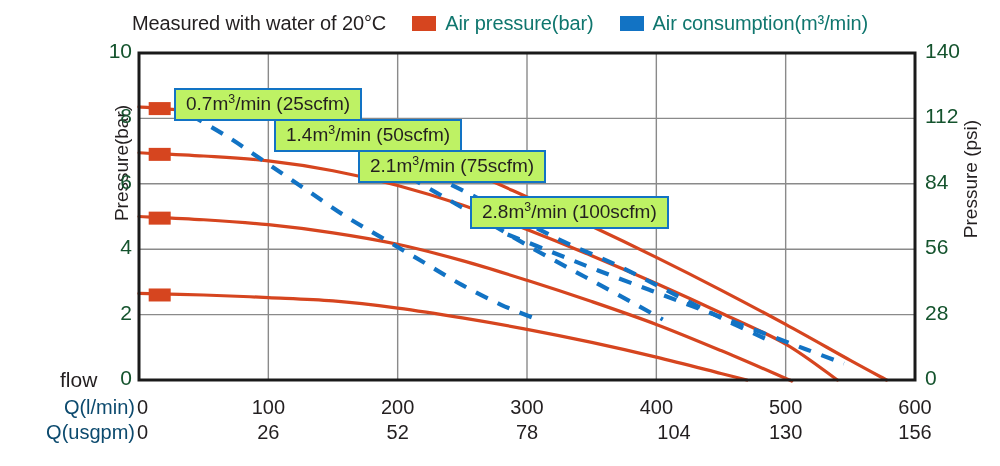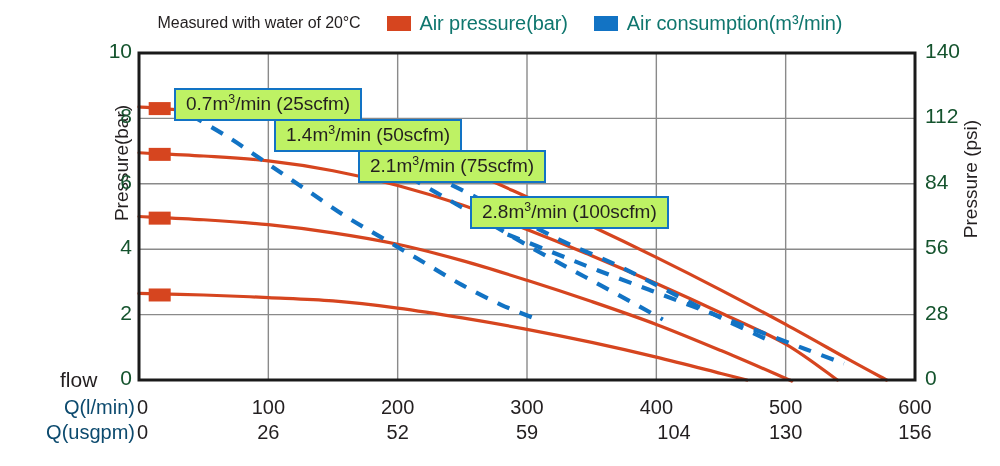--- a/index.html
+++ b/index.html
@@ -6,21 +6,21 @@
   body{
     width:1000px;height:466px;background:#ffffff;
     font-family:"Liberation Sans","DejaVu Sans",sans-serif;
     color:#231f20;overflow:hidden;position:relative;
   }
   #chart-root{position:absolute;left:0;top:0;width:1000px;height:466px;}
 
   
   .legend{position:absolute;left:0;top:6px;width:1000px;height:34px;
           display:flex;align-items:center;justify-content:center;gap:26px;}
-  .legend-note{font-size:16px;color:#231f20;letter-spacing:-.1px;}
+  .legend-note{font-size:20px;color:#231f20;letter-spacing:-.1px;}
   .legend-item{display:flex;align-items:center;gap:9px;}
   .legend-swatch{width:24px;height:15px;display:inline-block;}
   .legend-label{font-size:20px;color:#0f766e;letter-spacing:-.1px;}
 
   
   .axis-title-left{
     position:absolute;left:52px;top:152px;width:140px;
     font-size:19px;text-align:center;transform:rotate(-90deg);
     transform-origin:center center;white-space:nowrap;color:#231f20;
   }
@@ -118,21 +118,21 @@
       <div class="xtick" style="left: 137px; top: 396px; text-align: left;">0</div>
       <div class="xtick" style="left: 233.333px; top: 396px; text-align: center;">100</div>
       <div class="xtick" style="left: 362.667px; top: 396px; text-align: center;">200</div>
       <div class="xtick" style="left: 492px; top: 396px; text-align: center;">300</div>
       <div class="xtick" style="left: 621.333px; top: 396px; text-align: center;">400</div>
       <div class="xtick" style="left: 750.667px; top: 396px; text-align: center;">500</div>
       <div class="xtick" style="left: 880px; top: 396px; ">600</div>
       <div class="xtick" style="left: 137px; top: 421px; text-align: left;">0</div>
       <div class="xtick" style="left: 233.333px; top: 421px; text-align: center;">26</div>
       <div class="xtick" style="left: 362.667px; top: 421px; text-align: center;">52</div>
-      <div class="xtick" style="left: 492px; top: 421px; text-align: center;">59</div>
+      <div class="xtick" style="left: 492px; top: 421px; text-align: center;">78</div>
       <div class="xtick" style="left: 639px; top: 421px; text-align: center;">104</div>
       <div class="xtick" style="left: 750.667px; top: 421px; text-align: center;">130</div>
       <div class="xtick" style="left: 880px; top: 421px; text-align: center;">156</div>
     </div>
 
   <div class="flow-label" style="left:60px;top:368px;">flow</div>
 
   <div class="xrow-label" style="left:5px;top:396px;">Q(l/min)</div>
   <div class="xrow-label" style="left:5px;top:421px;">Q(usgpm)</div>
 

